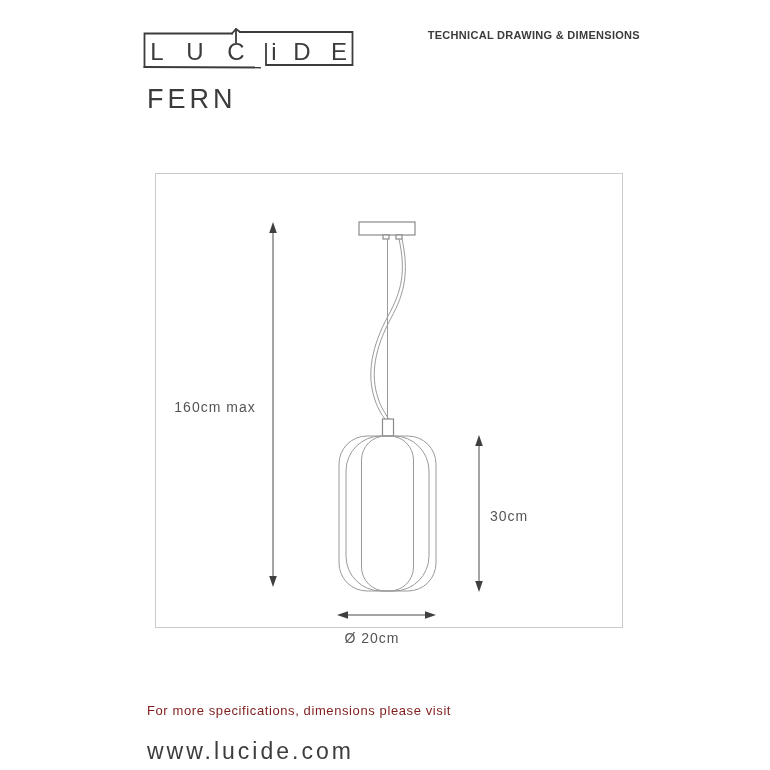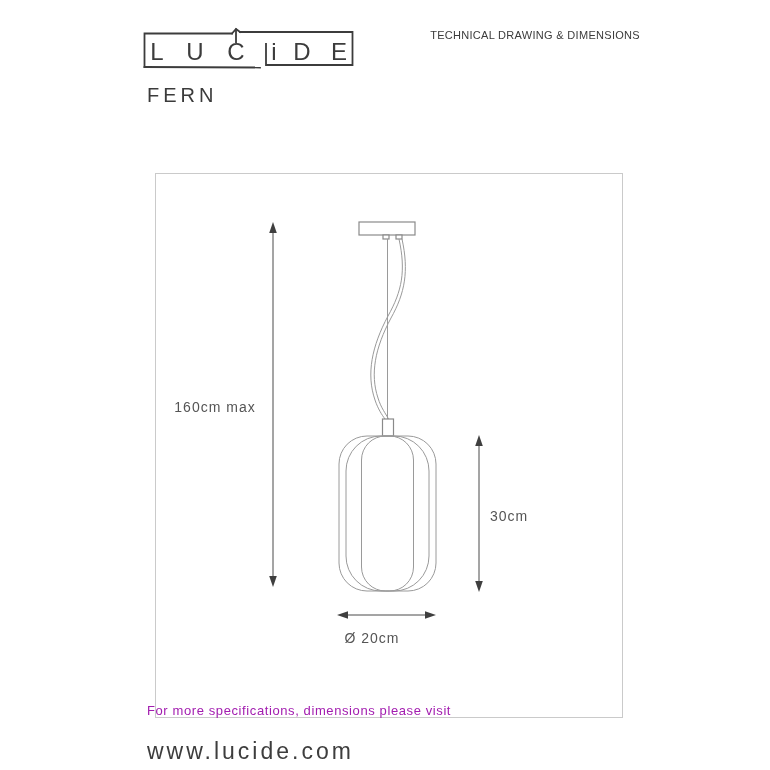--- a/index.html
+++ b/index.html
@@ -1,36 +1,36 @@
 <!DOCTYPE html>
 <html><head>
 <meta charset="utf-8">
 <style>
   html,body{margin:0;padding:0;background:#fff;}
   body{font-family:"Liberation Sans","DejaVu Sans",sans-serif;}
   .page{position:relative;width:770px;height:770px;background:#ffffff;overflow:hidden;}
 
   .logo{position:absolute;left:143px;top:27px;width:212px;height:46px;}
 
-  .doc-title{position:absolute;right:130px;top:29px;font-size:11px;font-weight:normal;
+  .doc-title{position:absolute;right:130px;top:29px;font-size:11px;font-weight:bold;
     letter-spacing:0.3px;color:#3b3b3b;white-space:nowrap;}
 
-  .product-name{position:absolute;left:147px;top:84px;font-size:20px;font-weight:400;
+  .product-name{position:absolute;left:147px;top:84px;font-size:27px;font-weight:400;
     letter-spacing:4px;color:#3b3b3b;}
 
   .meta{position:absolute;left:148px;top:133px;font-size:13px;color:#4f4f4f;
     letter-spacing:0.3px;line-height:17px;}
   .meta .row{white-space:nowrap;margin-bottom:1px;}
 
-  .drawing-box{position:absolute;left:155px;top:173px;width:468px;height:545px;
+  .drawing-box{position:absolute;left:155px;top:173px;width:468px;height:455px;
     border:1px solid #cacaca;box-sizing:border-box;background:#fff;}
   .drawing-box svg{position:absolute;left:0;top:0;}
 
   .footer{position:absolute;left:147px;top:703px;}
-  .footer .note{font-size:13px;color:#a21caf;letter-spacing:0.6px;}
+  .footer .note{font-size:13px;color:#7f1d1d;letter-spacing:0.6px;}
   .footer .site{font-size:23px;color:#3d3d3d;letter-spacing:3px;margin-top:20px;}
 
   .lamp-line{fill:none;stroke:#9a9a9a;stroke-width:1;}
   .lamp-line-dk{fill:#ffffff;stroke:#8a8a8a;stroke-width:1.2;}
   .dim-line{stroke:#4a4a4a;stroke-width:1;}
   .dim-head{fill:#3f3f3f;}
   .dim-text{fill:#555555;font-size:14px;letter-spacing:1px;
     font-family:"Liberation Sans","DejaVu Sans",sans-serif;}
   .logo-stroke{fill:none;stroke:#3c3c3c;stroke-width:1.8;stroke-linecap:square;}
   .logo-letter{fill:#3c3c3c;font-size:24px;font-weight:400;

